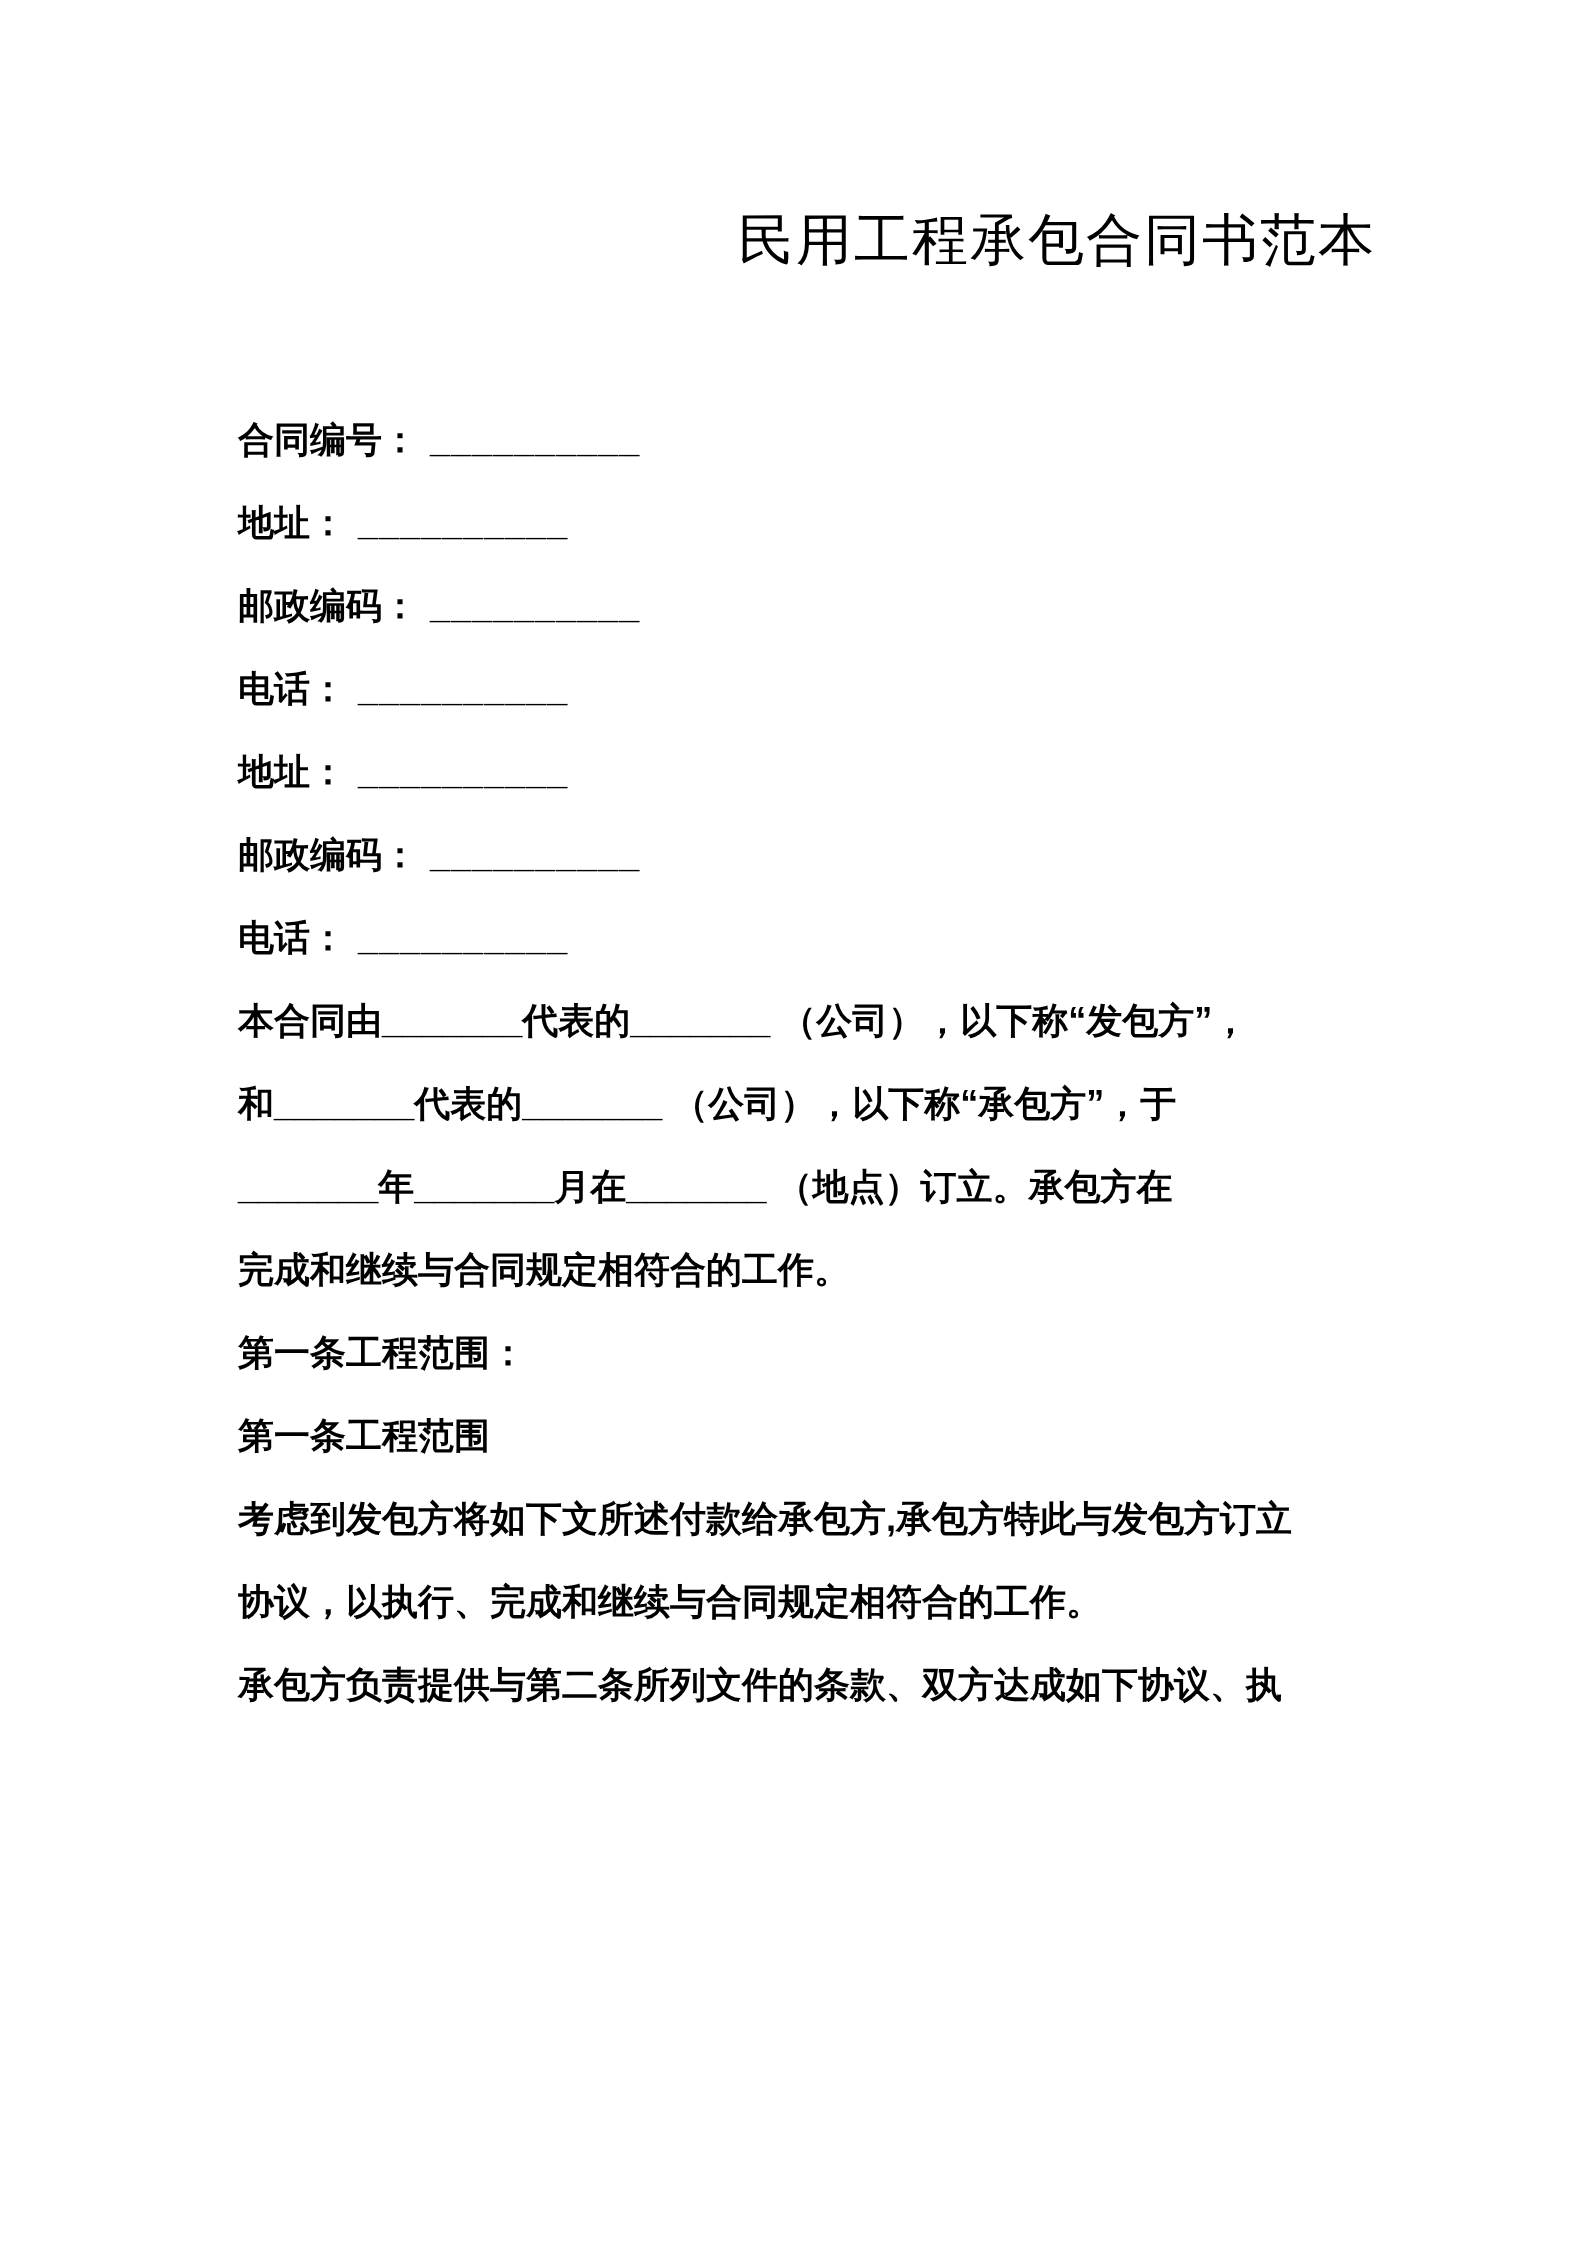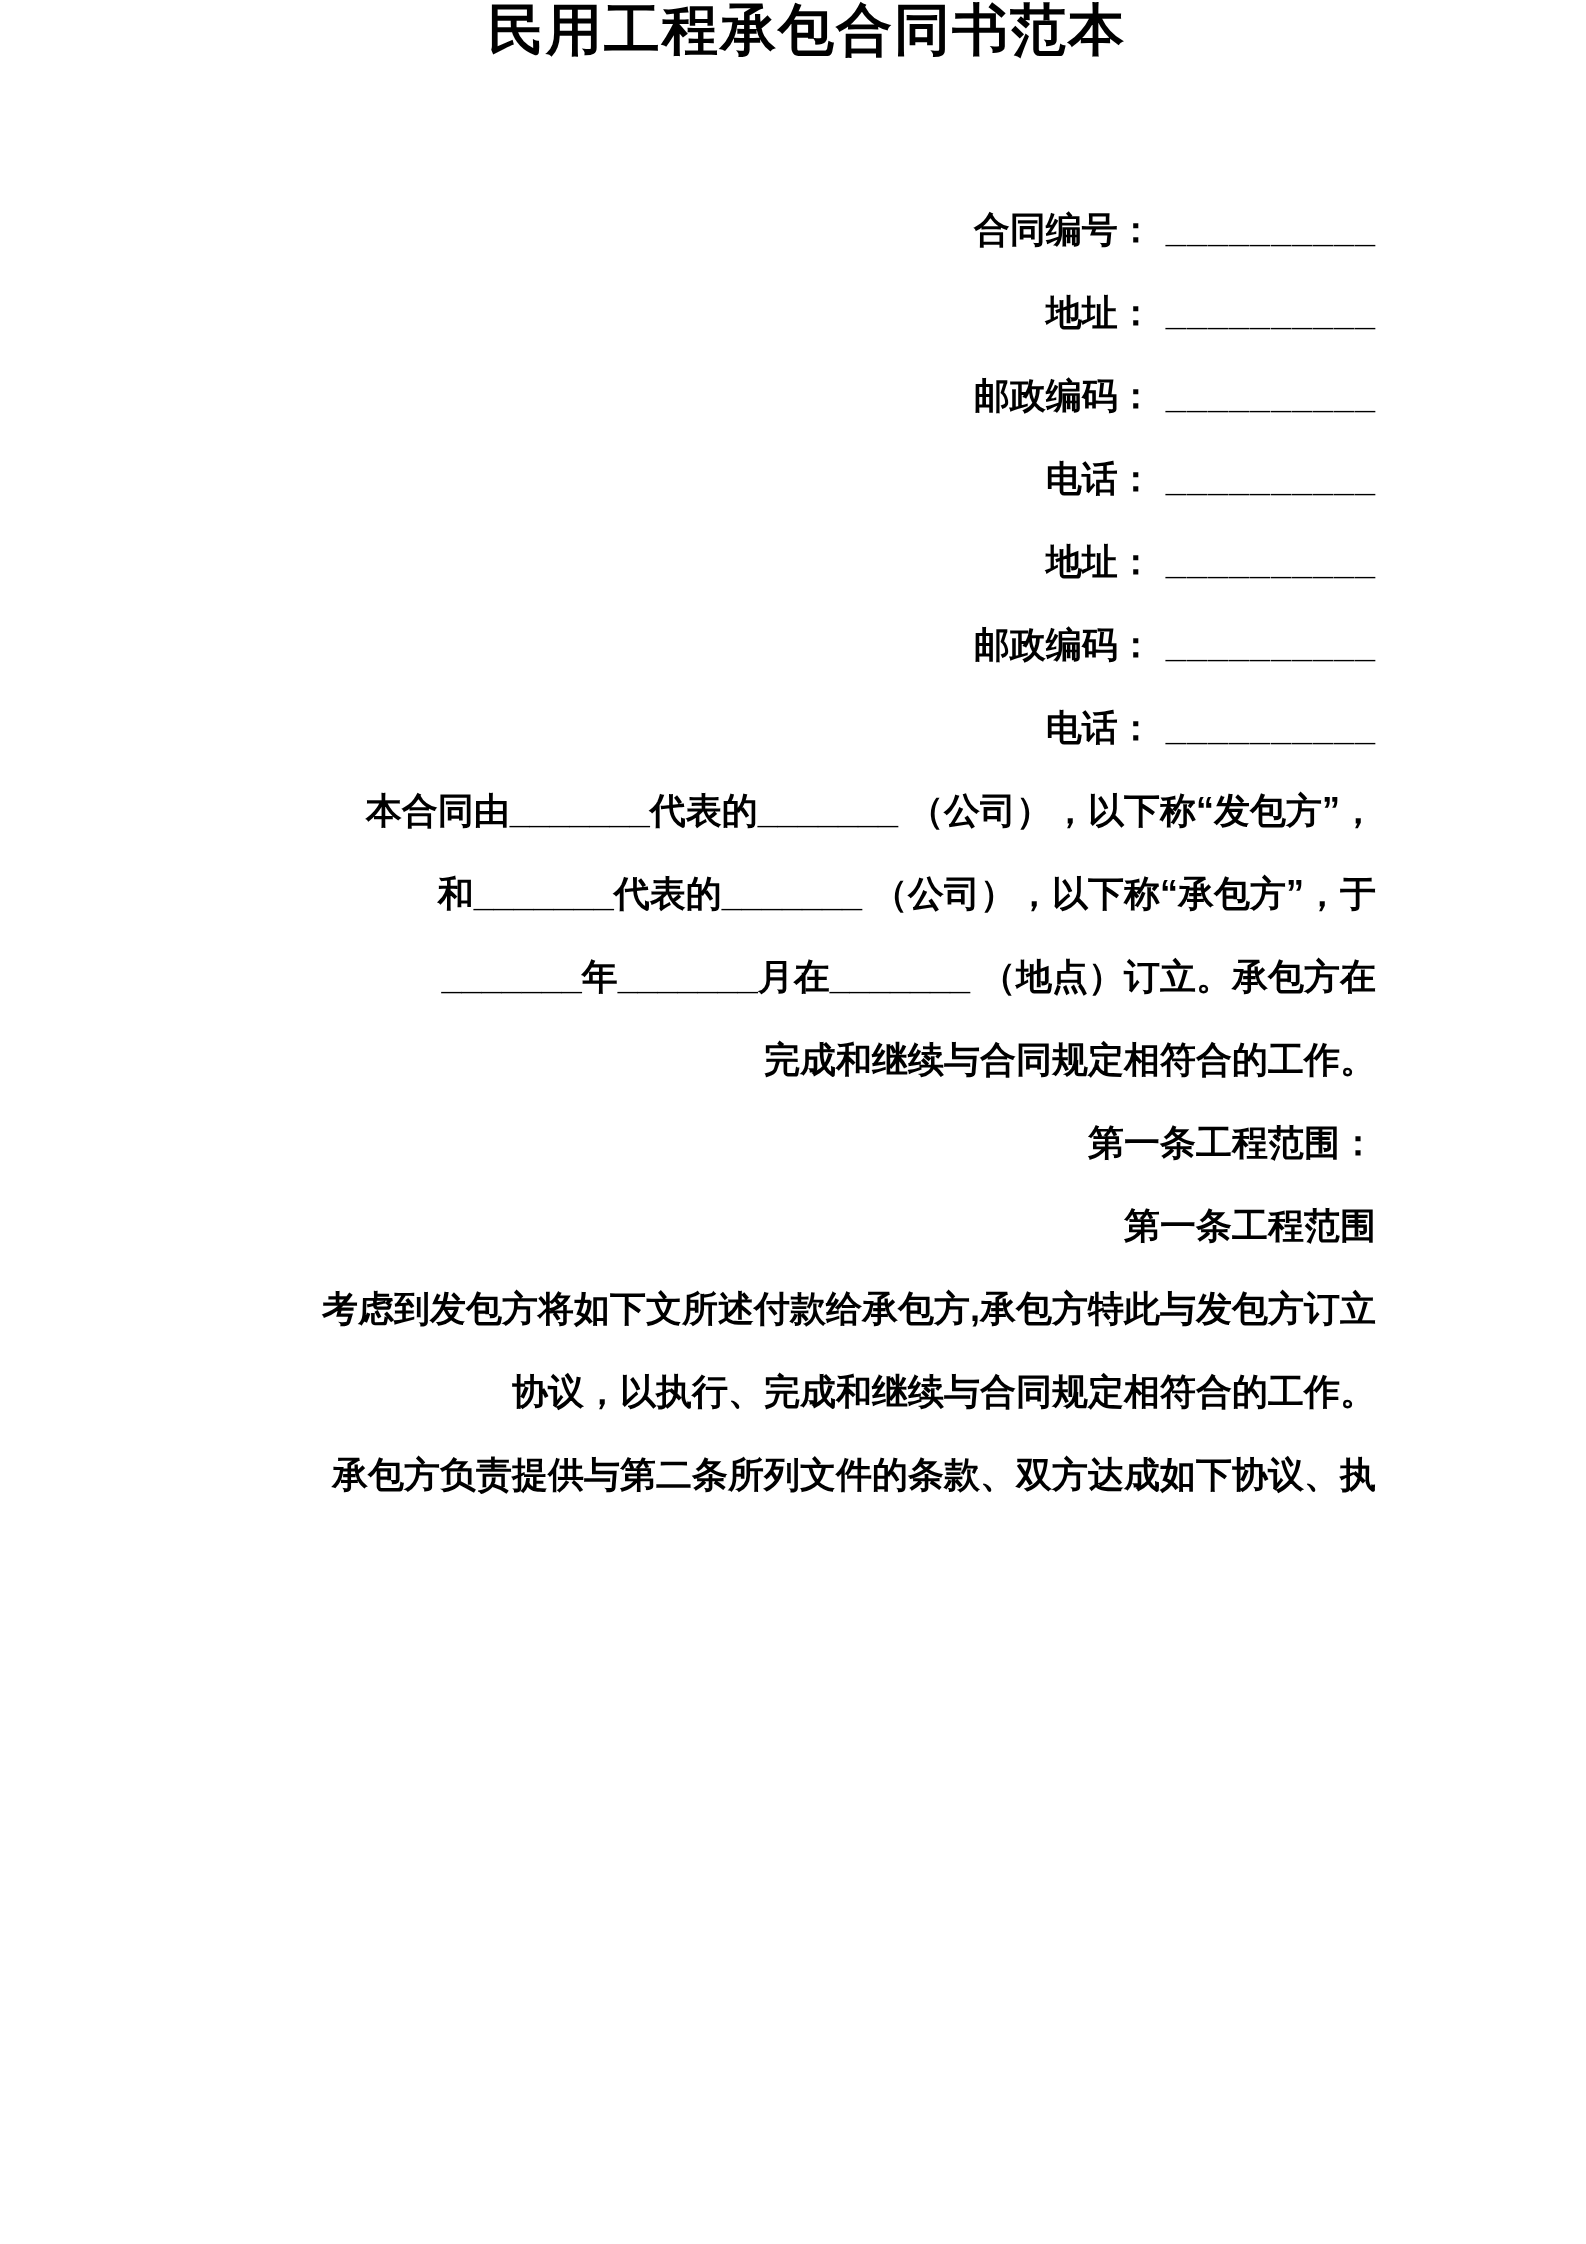--- a/index.html
+++ b/index.html
@@ -15,29 +15,29 @@
     color: #000000;
     font-family: "Liberation Sans", sans-serif;
     overflow: hidden;
   }
   .content {
     padding-left: 238px;
     padding-right: 210px;
   }
   .doc-title {
     margin: 0;
-    text-align: center;
+    padding-top: 210px;
+    text-align: right;
     font-size: 56px;
     line-height: 60px;
-    font-weight: 700;
+    font-weight: 400;
     letter-spacing: 2px;
   }
   .lines {
     margin-top: 128px;
-    text-align: right;
   }
   .line {
     height: 83px;
     line-height: 83px;
     font-size: 36px;
     font-weight: 700;
     white-space: nowrap;
     color: #000000;
   }
   .field-blank {

